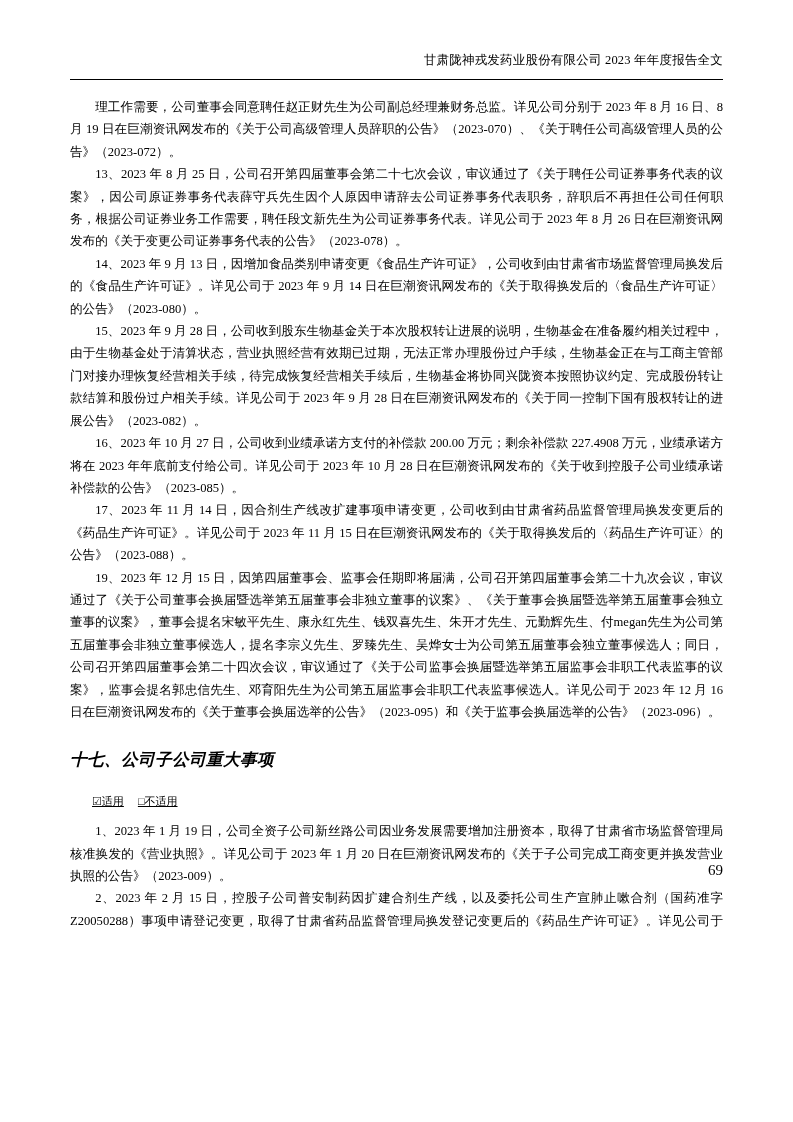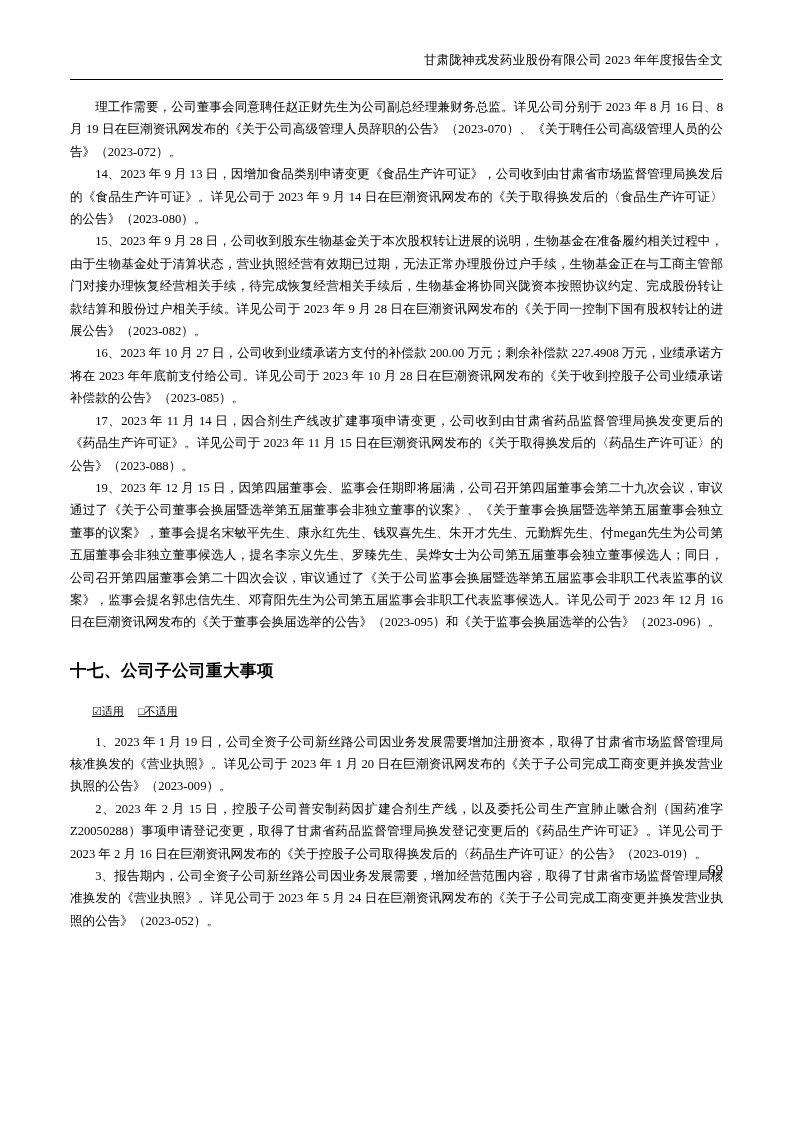--- a/index.html
+++ b/index.html
@@ -56,20 +56,21 @@
     text-align: justify;
     text-justify: inter-ideograph;
   }
   h2.section-title {
     font-family: "DejaVu Sans", "Liberation Sans", sans-serif;
     font-size: 16.5px;
     font-weight: bold;
     margin: 26px 0 18px 0;
     text-indent: 0;
     letter-spacing: 0.5px;
+    font-style: italic;
   }
   .applicability {
     margin: 0 0 8px 0;
     text-indent: 2em;
     font-size: 11px;
     line-height: 22.4px;
     text-decoration: underline;
   }
   .applicability .opt {
     margin-right: 14px;
@@ -90,20 +91,21 @@
 <body>
 
 <div class="page">
 
   <div class="header">甘肃陇神戎发药业股份有限公司 2023 年年度报告全文</div>
   <div class="header-rule"></div>
 
   <div class="content">
 
     <p class="para">理工作需要，公司董事会同意聘任赵正财先生为公司副总经理兼财务总监。详见公司分别于 2023 年 8 月 16 日、8 月 19 日在巨潮资讯网发布的《关于公司高级管理人员辞职的公告》（2023-070）、《关于聘任公司高级管理人员的公告》（2023-072）。</p>
+    <p class="para">13、2023 年 8 月 25 日，公司召开第四届董事会第二十七次会议，审议通过了《关于聘任公司证券事务代表的议案》，因公司原证券事务代表薛守兵先生因个人原因申请辞去公司证券事务代表职务，辞职后不再担任公司任何职务，根据公司证券业务工作需要，聘任段文新先生为公司证券事务代表。详见公司于 2023 年 8 月 26 日在巨潮资讯网发布的《关于变更公司证券事务代表的公告》（2023-078）。</p>
     <p class="para">14、2023 年 9 月 13 日，因增加食品类别申请变更《食品生产许可证》，公司收到由甘肃省市场监督管理局换发后的《食品生产许可证》。详见公司于 2023 年 9 月 14 日在巨潮资讯网发布的《关于取得换发后的〈食品生产许可证〉的公告》（2023-080）。</p>
     <p class="para">15、2023 年 9 月 28 日，公司收到股东生物基金关于本次股权转让进展的说明，生物基金在准备履约相关过程中，由于生物基金处于清算状态，营业执照经营有效期已过期，无法正常办理股份过户手续，生物基金正在与工商主管部门对接办理恢复经营相关手续，待完成恢复经营相关手续后，生物基金将协同兴陇资本按照协议约定、完成股份转让款结算和股份过户相关手续。详见公司于 2023 年 9 月 28 日在巨潮资讯网发布的《关于同一控制下国有股权转让的进展公告》（2023-082）。</p>
     <p class="para">16、2023 年 10 月 27 日，公司收到业绩承诺方支付的补偿款 200.00 万元；剩余补偿款 227.4908 万元，业绩承诺方将在 2023 年年底前支付给公司。详见公司于 2023 年 10 月 28 日在巨潮资讯网发布的《关于收到控股子公司业绩承诺补偿款的公告》（2023-085）。</p>
     <p class="para">17、2023 年 11 月 14 日，因合剂生产线改扩建事项申请变更，公司收到由甘肃省药品监督管理局换发变更后的《药品生产许可证》。详见公司于 2023 年 11 月 15 日在巨潮资讯网发布的《关于取得换发后的〈药品生产许可证〉的公告》（2023-088）。</p>
     <p class="para">19、2023 年 12 月 15 日，因第四届董事会、监事会任期即将届满，公司召开第四届董事会第二十九次会议，审议通过了《关于公司董事会换届暨选举第五届董事会非独立董事的议案》、《关于董事会换届暨选举第五届董事会独立董事的议案》，董事会提名宋敏平先生、康永红先生、钱双喜先生、朱开才先生、元勤辉先生、付megan先生为公司第五届董事会非独立董事候选人，提名李宗义先生、罗臻先生、吴烨女士为公司第五届董事会独立董事候选人；同日，公司召开第四届董事会第二十四次会议，审议通过了《关于公司监事会换届暨选举第五届监事会非职工代表监事的议案》，监事会提名郭忠信先生、邓育阳先生为公司第五届监事会非职工代表监事候选人。详见公司于 2023 年 12 月 16 日在巨潮资讯网发布的《关于董事会换届选举的公告》（2023-095）和《关于监事会换届选举的公告》（2023-096）。</p>
 
     <h2 class="section-title">十七、公司子公司重大事项</h2>
 
     <div class="applicability">
       <span class="opt">☑适用</span><span class="opt">□不适用</span>

